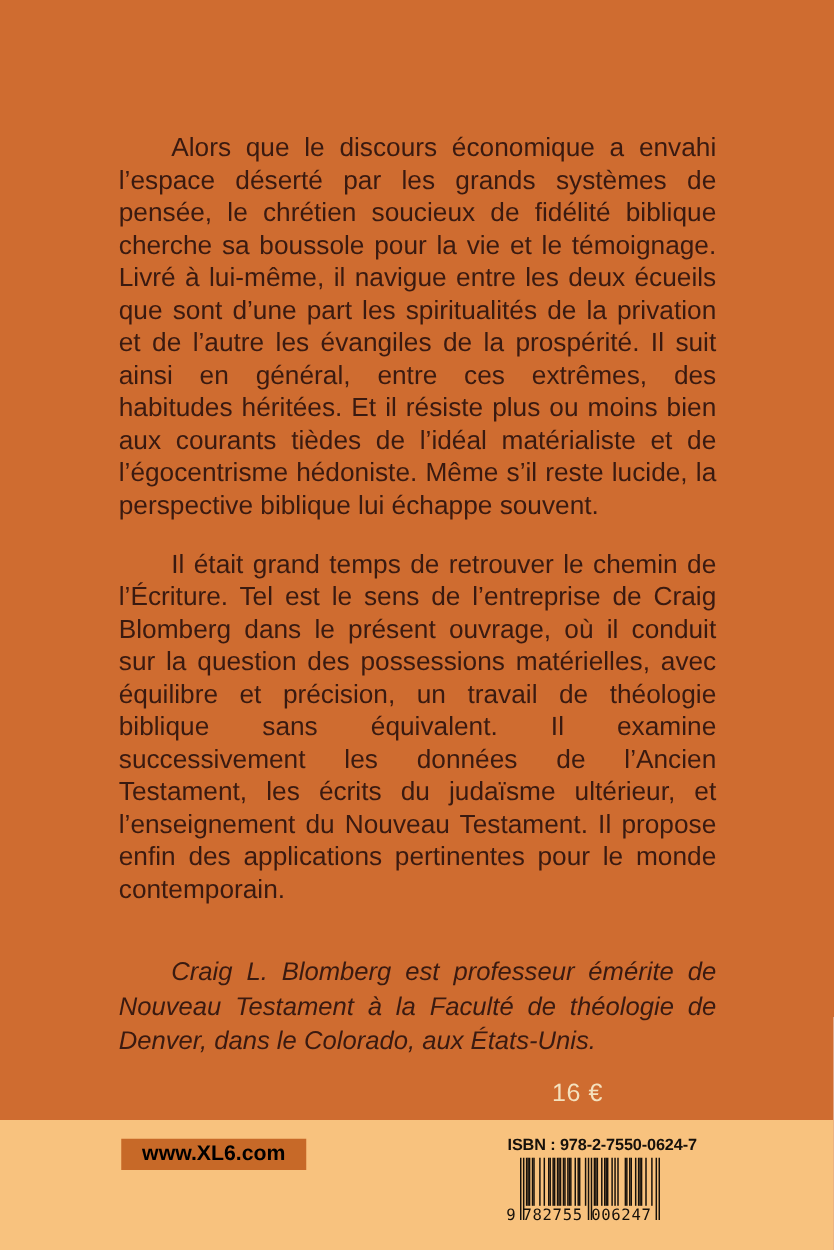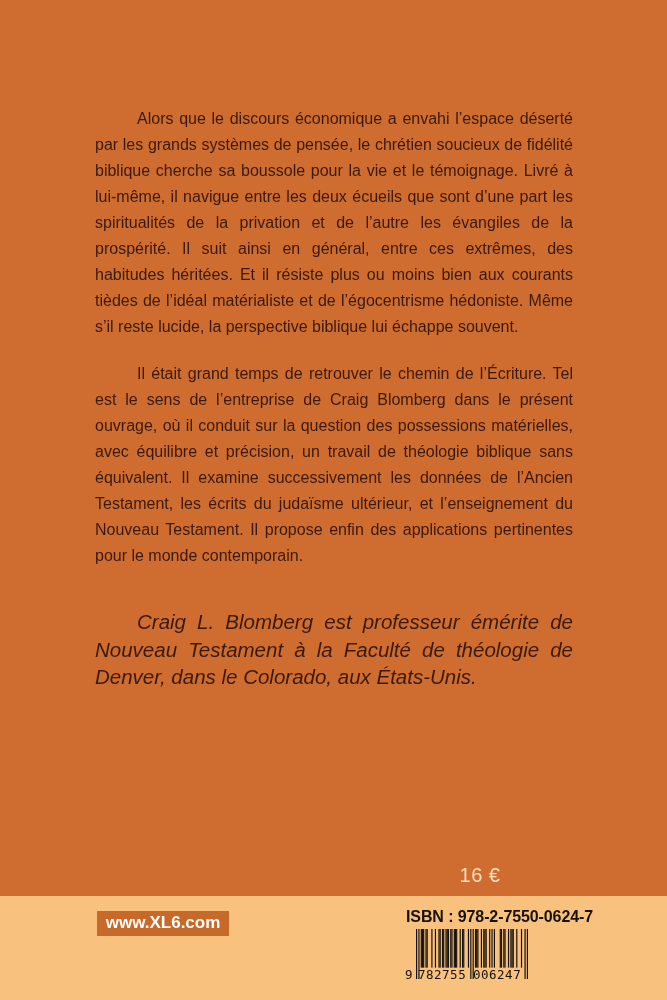--- a/index.html
+++ b/index.html
@@ -3,54 +3,54 @@
 <meta charset="utf-8">
 <style>
   html,body{margin:0;padding:0;background:#ffffff;}
   .cover{
     position:relative;width:667px;height:1000px;overflow:hidden;
     background:var(--bg,#CF6C30);
     font-family:"Liberation Sans","DejaVu Sans",sans-serif;
   }
   .text-block{position:absolute;left:95px;top:106px;width:478px;color:var(--ink,#3A1A10);}
   .para{
-    margin:0 0 21px 0;font-size:16px;line-height:26px;
+    margin:0 0 21px 0;font-size:21px;line-height:26px;
     text-align:justify;text-indent:42px;hyphens:auto;-webkit-hyphens:auto;
   }
   .bio{
     margin:39px 0 0 0;font-size:20.5px;line-height:27.5px;font-style:italic;
     text-align:justify;text-indent:42px;
   }
   .bio-name{font-weight:normal;}
   .price{
-    position:absolute;left:448px;top:864px;width:64px;text-align:center;
+    position:absolute;left:430px;top:864px;width:64px;text-align:center;
     font-size:20px;letter-spacing:.5px;color:var(--price,#F4E1BE);
   }
   .footer-strip{position:absolute;left:0;bottom:0;width:667px;height:104px;background:var(--strip,#F8C27E);}
   
   .publisher{position:absolute;left:97px;top:11px;width:154px;}
   .logo-row{display:flex;align-items:flex-start;}
   .logo-mark svg{display:block;}
   .logo-text{position:relative;margin-left:7px;}
   .editions{
     position:absolute;top:6px;left:34px;font-size:7.5px;font-weight:bold;
     letter-spacing:2.4px;color:var(--editions-orange,#C9812F);white-space:nowrap;
   }
   .excelsis{
     display:block;margin-top:14px;font-family:"Liberation Serif","DejaVu Serif",serif;
     font-size:25px;line-height:1;color:var(--publisher-navy,#1B2A52);letter-spacing:.5px;
   }
   .excelsis::first-letter{font-size:30px;}
   .website-banner{
-    margin-top:4px;width:132px;background:var(--banner,#C76928);color:#ffffff;
+    margin-top:4px;width:148px;background:var(--banner,#C76928);color:#000000;
     font-weight:bold;font-size:17px;text-align:center;padding:2px 0 3px;
   }
   
   .barcode-block{position:absolute;left:404px;top:12px;color:var(--barcode-ink,#17110B);}
-  .isbn{font-size:16px;font-weight:bold;letter-spacing:-.1px;white-space:nowrap;margin:0 0 3px 2px;}
+  .isbn{font-size:13px;font-weight:bold;letter-spacing:-.1px;white-space:nowrap;margin:0 0 3px 2px;}
   .bars{display:block;margin-left:12px;width:112px;height:50px;}
   .bars rect{fill:var(--barcode-ink,#17110B);}
   .barcode-digits{
     position:relative;height:14px;margin-top:-12px;
     font-family:"DejaVu Sans Mono","Liberation Mono",monospace;font-size:12.5px;
   }
   .barcode-digits span{position:absolute;top:0;}
   .barcode-digits span:nth-child(1){left:1px;}
   .barcode-digits span:nth-child(2){left:14px;letter-spacing:.5px;}
   .barcode-digits span:nth-child(3){left:69px;letter-spacing:.5px;}

